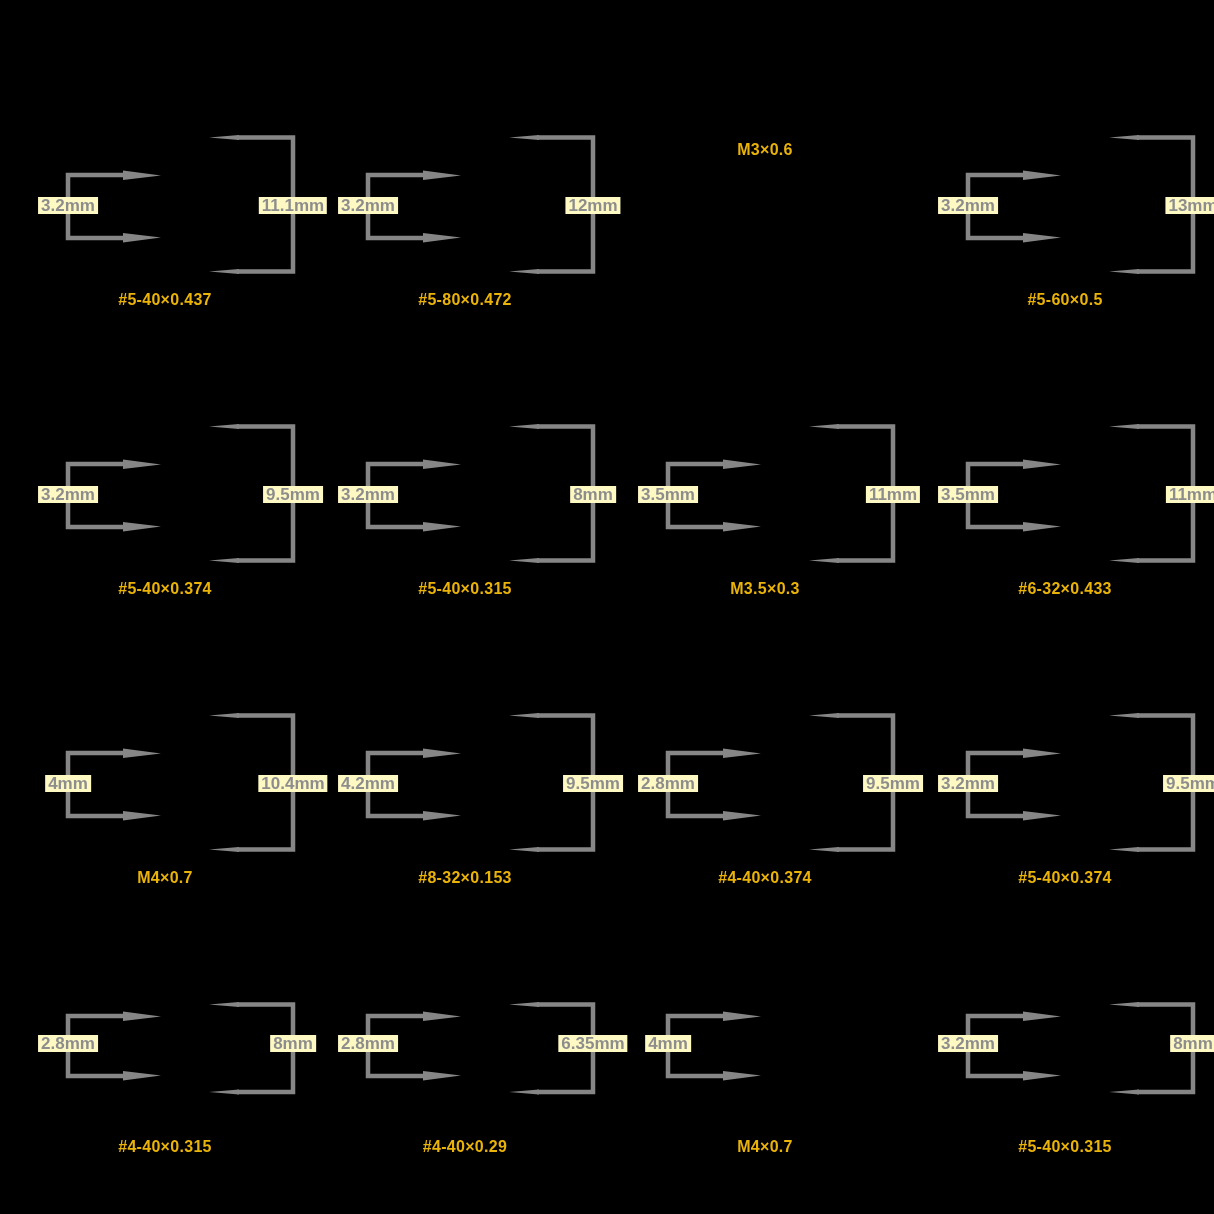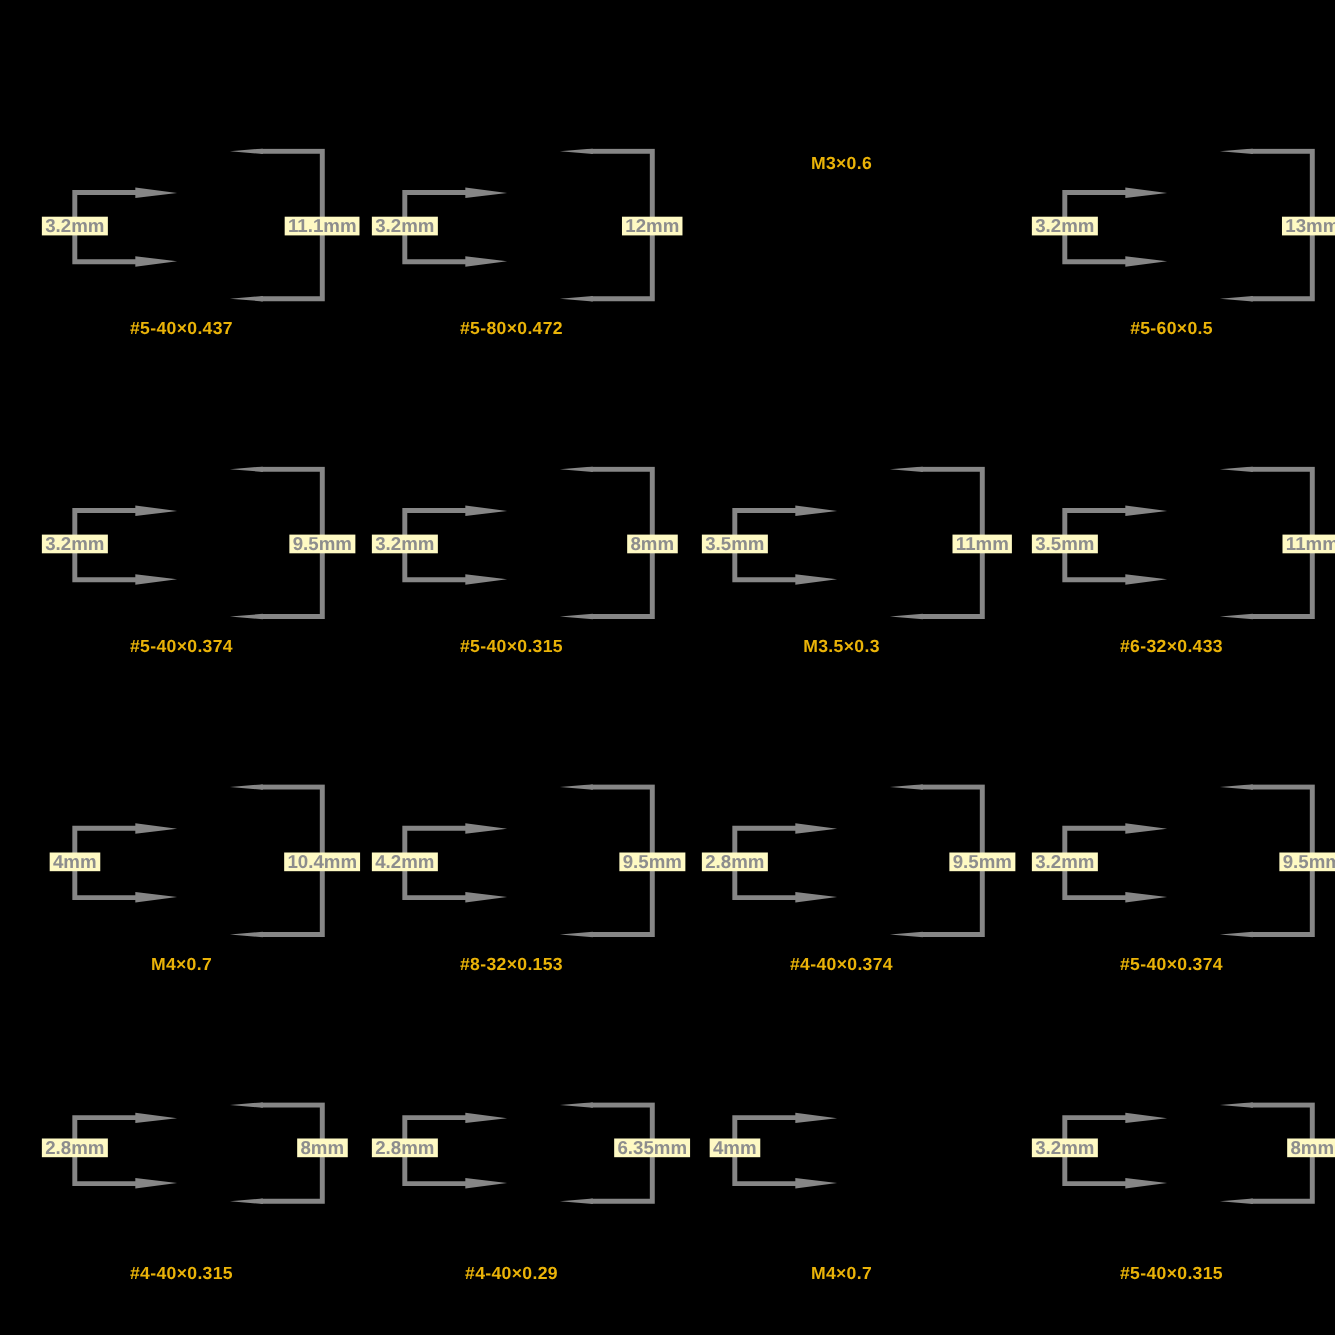--- a/index.html
+++ b/index.html
@@ -39,21 +39,21 @@
   .dim-r{left:278px;}
   .cell.short .dim{top:33px;}
   .speclabel{
     margin-top:6px;
     text-align:center;
     color:#eab308;
     font-size:16px;
     font-weight:bold;
     letter-spacing:0.3px;
   }
-  .cell.short .speclabel{margin-top:28px;}
+  .cell.short .speclabel{margin-top:16px;}
 </style>
 </head>
 <body>
 
 <div id="canvas">
   <div class="grid">
 
     <div class="cell">
       <div class="diagram">
         <svg class="brackets" width="300" height="150" viewBox="0 0 300 150">

